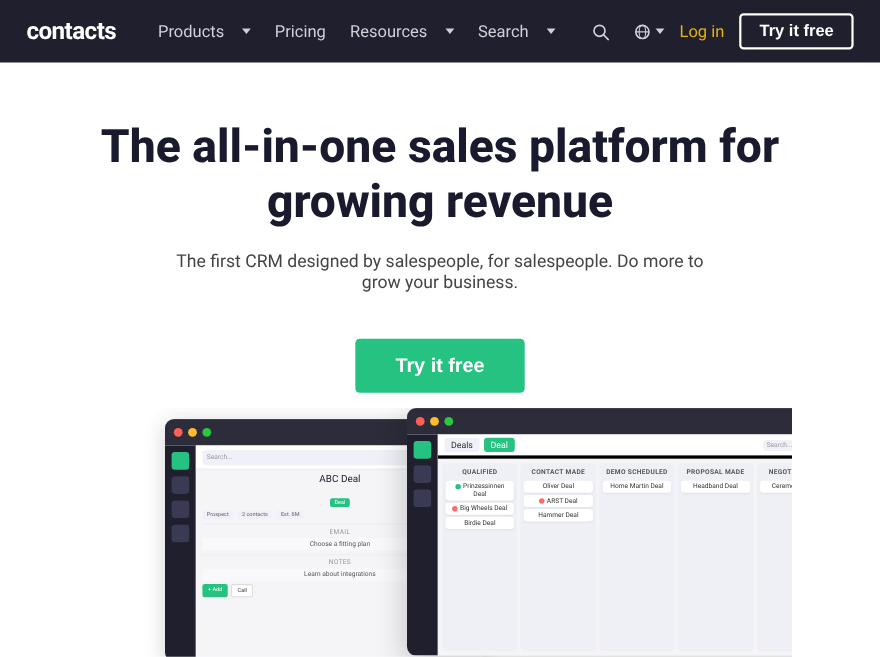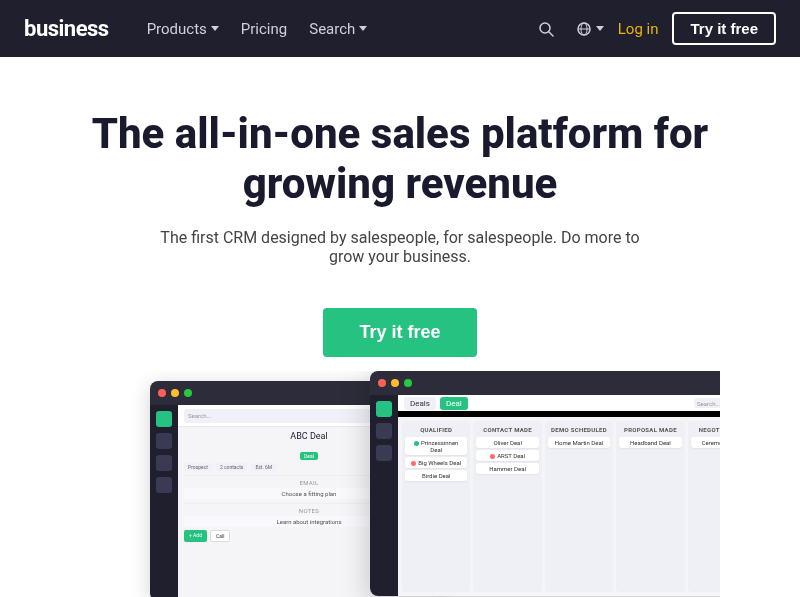--- a/index.html
+++ b/index.html
@@ -26,21 +26,21 @@
       align-items: center;
       gap: 2px;
       flex: 1;
     }
     .nav-link {
       color: #d0d0d8;
       font-size: 15px;
       padding: 6px 10px;
       display: flex;
       align-items: center;
-      gap: 4px;
+      gap: 16px;
       cursor: pointer;
       border-radius: 4px;
     }
     .chevron {
       width: 0; height: 0;
       border-left: 4px solid transparent;
       border-right: 4px solid transparent;
       border-top: 5px solid #d0d0d8;
       display: inline-block;
     }
@@ -206,21 +206,21 @@
     }
     .crm-sidebar-icon.active { background: #26c281; }
     .crm-main {
       flex: 1;
       background: #f5f5f8;
       overflow: hidden;
     }
     .crm-topbar {
       background: #fff;
       height: 22px;
-      border-bottom: 6px solid #000000;
+      border-bottom: 3px solid #000000;
       display: flex;
       align-items: center;
       padding: 0 6px;
       gap: 4px;
     }
     .crm-topbar-tab {
       font-size: 8px;
       color: #333;
       padding: 2px 6px;
       background: #f0f0f8;
@@ -363,29 +363,33 @@
       background: #fff;
       color: #333;
       border: 1px solid #ddd;
     }
   </style>
 </head>
 <body>
 
 <nav>
   <div class="nav-logo">
-    business
+    contacts
   </div>
   <div class="nav-links">
     <div class="nav-link">
       <span>Products</span>
       <span class="chevron"></span>
     </div>
     <div class="nav-link">
       <span>Pricing</span>
+    </div>
+    <div class="nav-link">
+      <span>Resources</span>
+      <span class="chevron"></span>
     </div>
     <div class="nav-link">
       <span>Search</span>
       <span class="chevron"></span>
     </div>
   </div>
   <div class="nav-right">
     <div class="nav-search">
       <svg width="16" height="16" viewBox="0 0 16 16" fill="none" xmlns="http://www.w3.org/2000/svg">
         <circle cx="7" cy="7" r="5" stroke="#d0d0d8" stroke-width="1.5"></circle>

